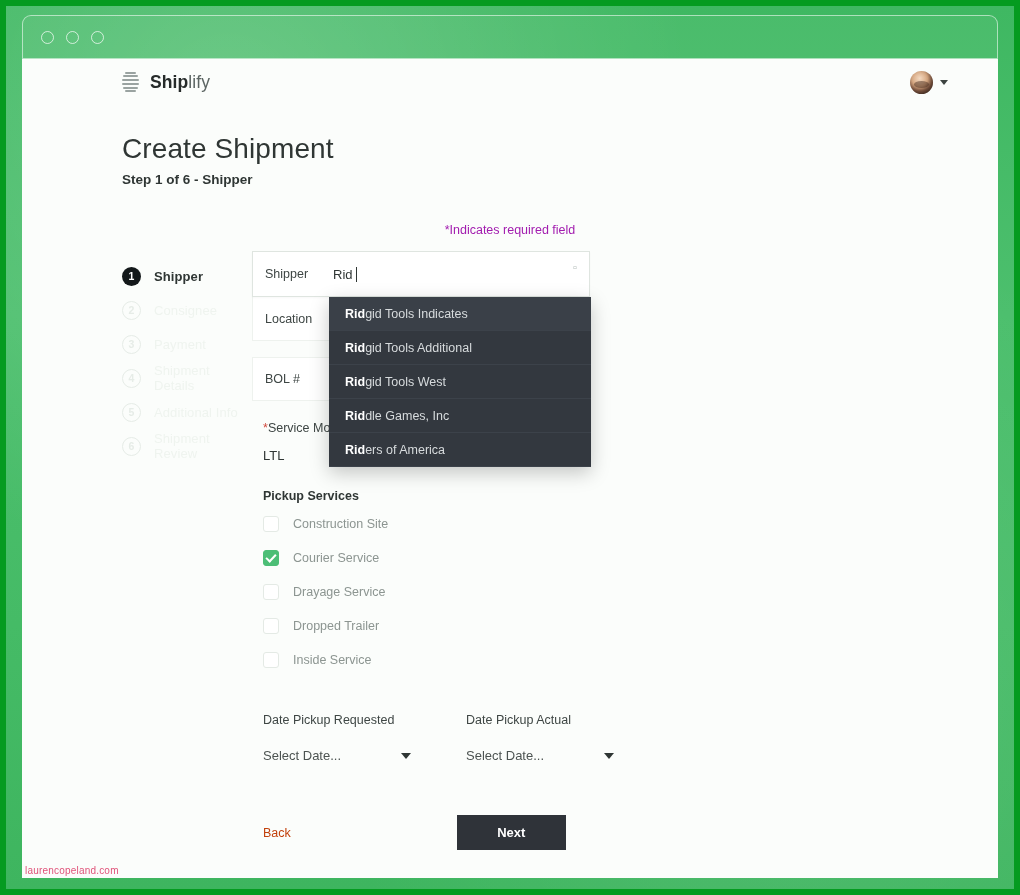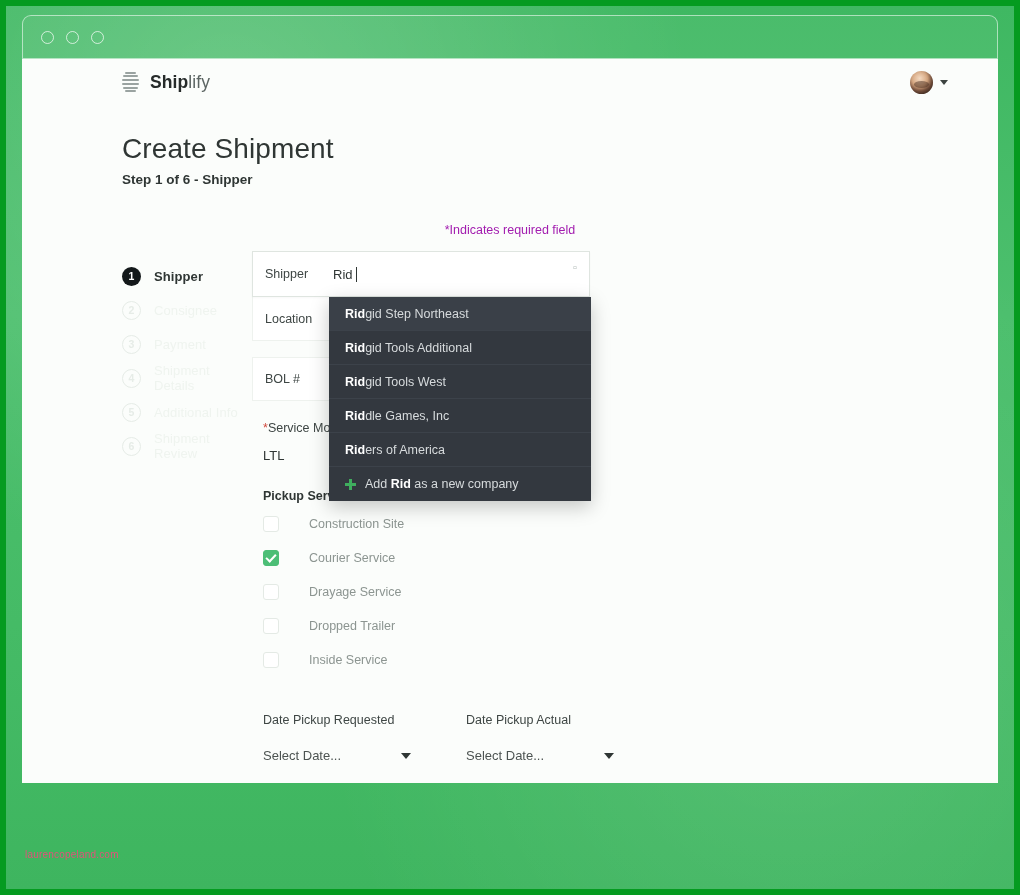--- a/index.html
+++ b/index.html
@@ -24,21 +24,21 @@
     background:
       radial-gradient(circle at 22% 12%, rgba(255,255,255,.18) 0%, rgba(255,255,255,0) 42%),
       radial-gradient(circle at 78% 78%, rgba(255,255,255,.10) 0%, rgba(255,255,255,0) 45%);
     pointer-events:none;
   }
 
   
   #browser-window {
     position: absolute;
     left: 22px; top: 15px;
-    width: 976px; height: 768px;
+    width: 976px; height: 863px;
     display: flex; flex-direction: column;
   }
   #title-bar {
     height: 44px;
     border: 1px solid rgba(255,255,255,.55);
     border-radius: 9px 9px 0 0;
     background: rgba(255,255,255,.06);
     display: flex; align-items: center;
     padding-left: 18px;
     gap: 12px;
@@ -223,21 +223,21 @@
     content:""; position:absolute; background:#3fae5e;
   }
   #plus-icon:before { left:4px; top:0; width:3px; height:11px; }
   #plus-icon:after  { left:0; top:4px; width:11px; height:3px; }
   #ac-add b { color:#fff; font-weight:700; }
 
   
   #pickup-block { margin-top: 26px; padding-left: 11px; }
   #pickup-title { font-size: 12.5px; font-weight: 700; color:#2f3634; }
   .svc-row {
-    display: flex; align-items: center; gap: 30px;
+    display: flex; align-items: center; gap: 14px;
     height: 27px; margin-top: 7px;
   }
   .svc-box {
     width: 16px; height: 16px; border-radius: 3px; flex:none;
     border: 1px solid #e4eae5; background:#fff;
   }
   .svc-box.checked {
     background:#4cbe76; border-color:#4cbe76;
     position:relative;
   }
@@ -277,21 +277,21 @@
     width: 109px; height: 35px; border-radius: 0;
     background:#2f3339; color:#fff;
     font-size: 13px; font-weight:700;
     display:flex; align-items:center; justify-content:center;
     cursor:pointer; border:none;
     font-family:"Liberation Sans", sans-serif;
   }
 
   
   #watermark {
-    position:absolute; left: 25px; bottom: 35px;
+    position:absolute; left: 25px; bottom: 19px;
     font-size: 10px; color:#e0537a; letter-spacing:.2px;
     z-index: 50;
   }
 </style>
 </head>
 <body>
 
 <div id="bg-outer"></div>
 <div id="bg-glow"></div>
 
@@ -376,42 +376,38 @@
           <div class="field-label">BOL #</div>
           <div class="field-value"></div>
         </div>
 
         <div class="sub-label"><span class="req">*</span><span>Service Mode</span></div>
         <div class="sub-value">LTL</div>
 
         <div id="autocomplete">
           <div class="ac-item">
               <b>Rid</b>
-              <span>gid Step Northeast</span>
+              <span>gid Tools Indicates</span>
             </div>
           <div class="ac-item">
               <b>Rid</b>
               <span>gid Tools Additional</span>
             </div>
           <div class="ac-item">
               <b>Rid</b>
               <span>gid Tools West</span>
             </div>
           <div class="ac-item">
               <b>Rid</b>
               <span>dle Games, Inc</span>
             </div>
           <div class="ac-item">
               <b>Rid</b>
               <span>ers of America</span>
             </div>
-          <div id="ac-add">
-            <span id="plus-icon"></span>
-            <span><span>Add </span><b>Rid</b><span> as a new company</span></span>
-          </div>
         </div>
 
         <div id="pickup-block">
           <div id="pickup-title">Pickup Services</div>
 
           <div class="svc-row">
             <span class="svc-box"></span>
             <span class="svc-label">Construction Site</span>
           </div>
           <div class="svc-row">

